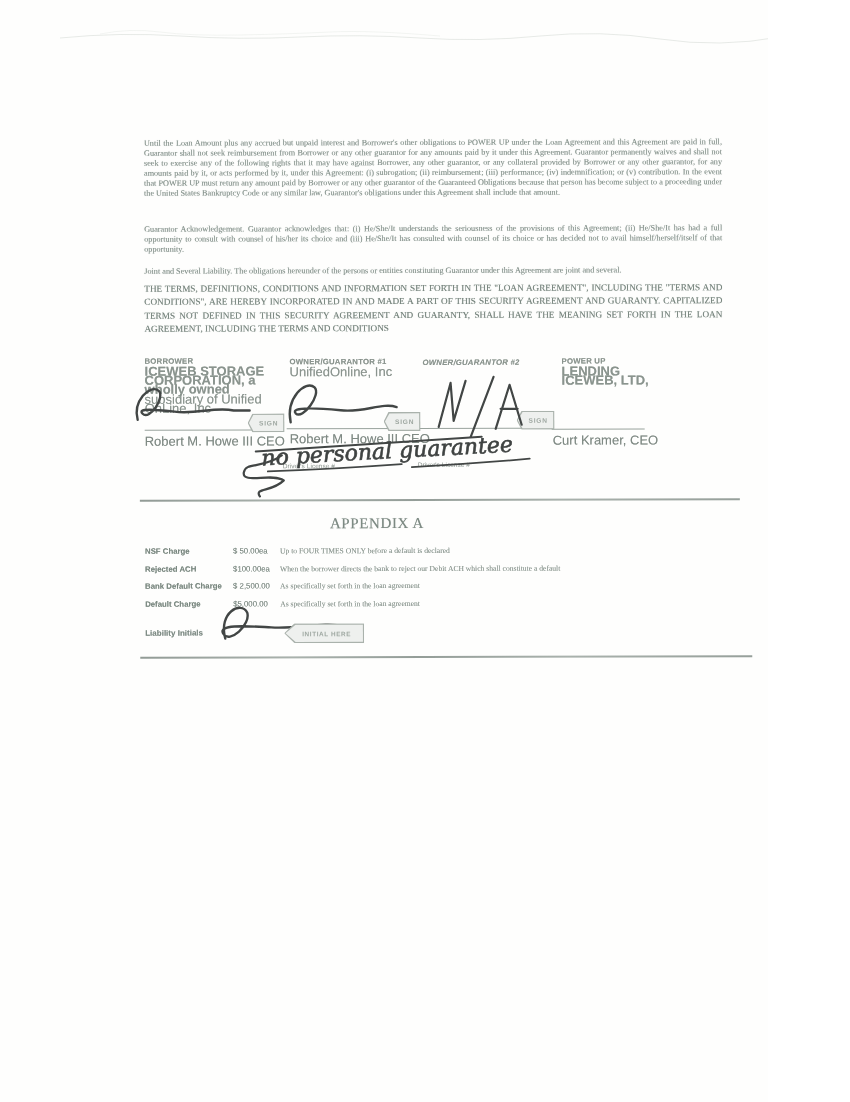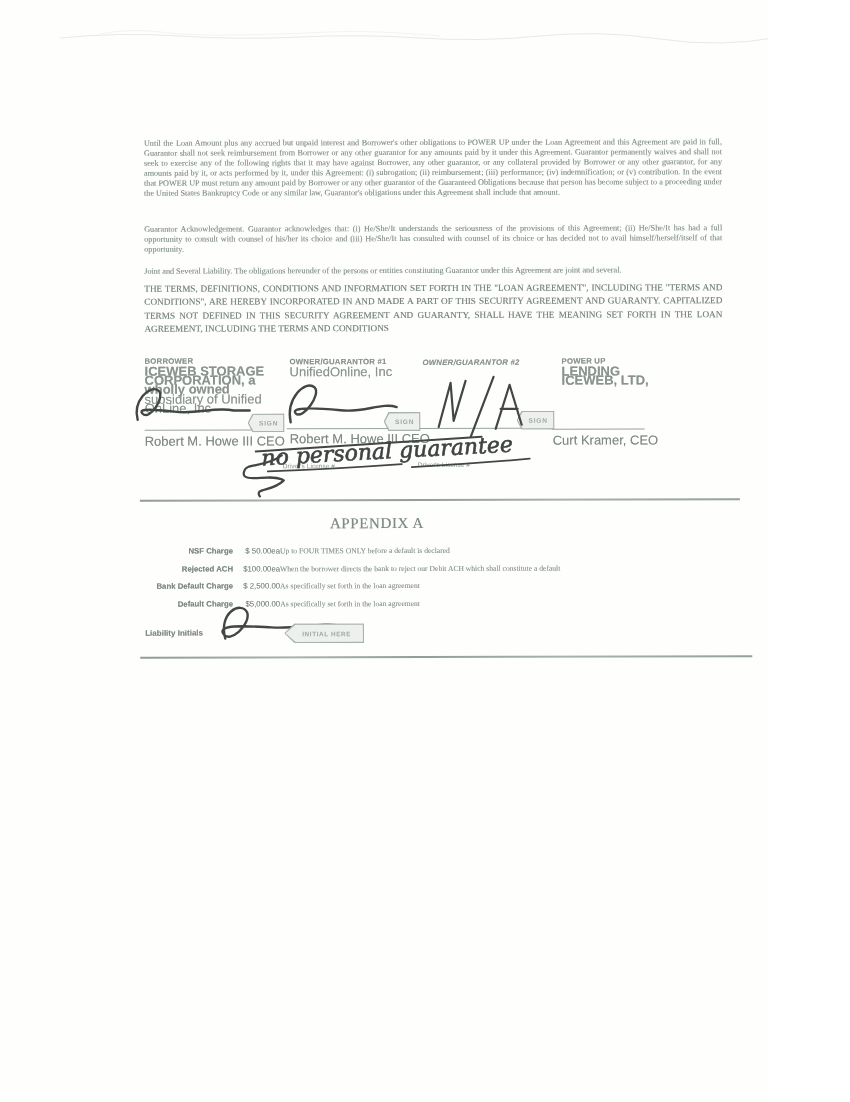--- a/index.html
+++ b/index.html
@@ -59,22 +59,22 @@
   .rule-bottom{left:140px;top:656px;width:612px;}
   
   .appendix-title{
     position:absolute;left:330px;top:515px;width:140px;text-align:left;
     font-size:15px;letter-spacing:0.6px;color:#7d8a83;text-shadow:0 0 0.7px rgba(125,138,131,0.6);
   }
   .fee-table{
     position:absolute;left:145px;top:546px;width:578px;
     display:grid;grid-template-columns:88px 47px auto;grid-auto-rows:17.7px;align-items:start;
   }
-  .fee-label{font-family:"Liberation Sans", sans-serif;font-weight:bold;font-size:7.8px;color:#7a8880;text-shadow:0 0 0.6px rgba(122,136,128,0.55);text-align:right;}
-  .fee-amount{font-family:"Liberation Sans", sans-serif;font-size:7.8px;color:#7a8880;text-shadow:0 0 0.5px rgba(122,136,128,0.5);text-align:right;}
+  .fee-label{font-family:"Liberation Sans", sans-serif;font-weight:bold;font-size:7.8px;color:#7a8880;text-shadow:0 0 0.6px rgba(122,136,128,0.55);}
+  .fee-amount{font-family:"Liberation Sans", sans-serif;font-size:7.8px;color:#7a8880;text-shadow:0 0 0.5px rgba(122,136,128,0.5);}
   .fee-desc{font-size:7.6px;color:#8a968f;text-shadow:0 0 0.5px rgba(138,150,143,0.5);}
   .initials-label{position:absolute;left:145px;top:628px;font-family:"Liberation Sans", sans-serif;font-weight:bold;font-size:8px;color:#7d8b84;text-shadow:0 0 0.6px rgba(125,139,132,0.55);}
   
   .hand{position:absolute;pointer-events:none;}
   .hand path{fill:none;stroke:#424645;stroke-linecap:round;stroke-linejoin:round;}
   .hand text{fill:#3f4342;stroke:#3f4342;stroke-width:0.6;font-family:"DejaVu Serif", serif;font-style:italic;}
   .hw-main{left:130px;top:375px;width:560px;height:130px;}
   .hw-initials{left:205px;top:598px;width:170px;height:54px;}
   .scan-noise{position:absolute;left:0;top:0;width:850px;height:60px;}
   .scan-noise path{fill:none;stroke:#dde1dd;stroke-width:1;}

